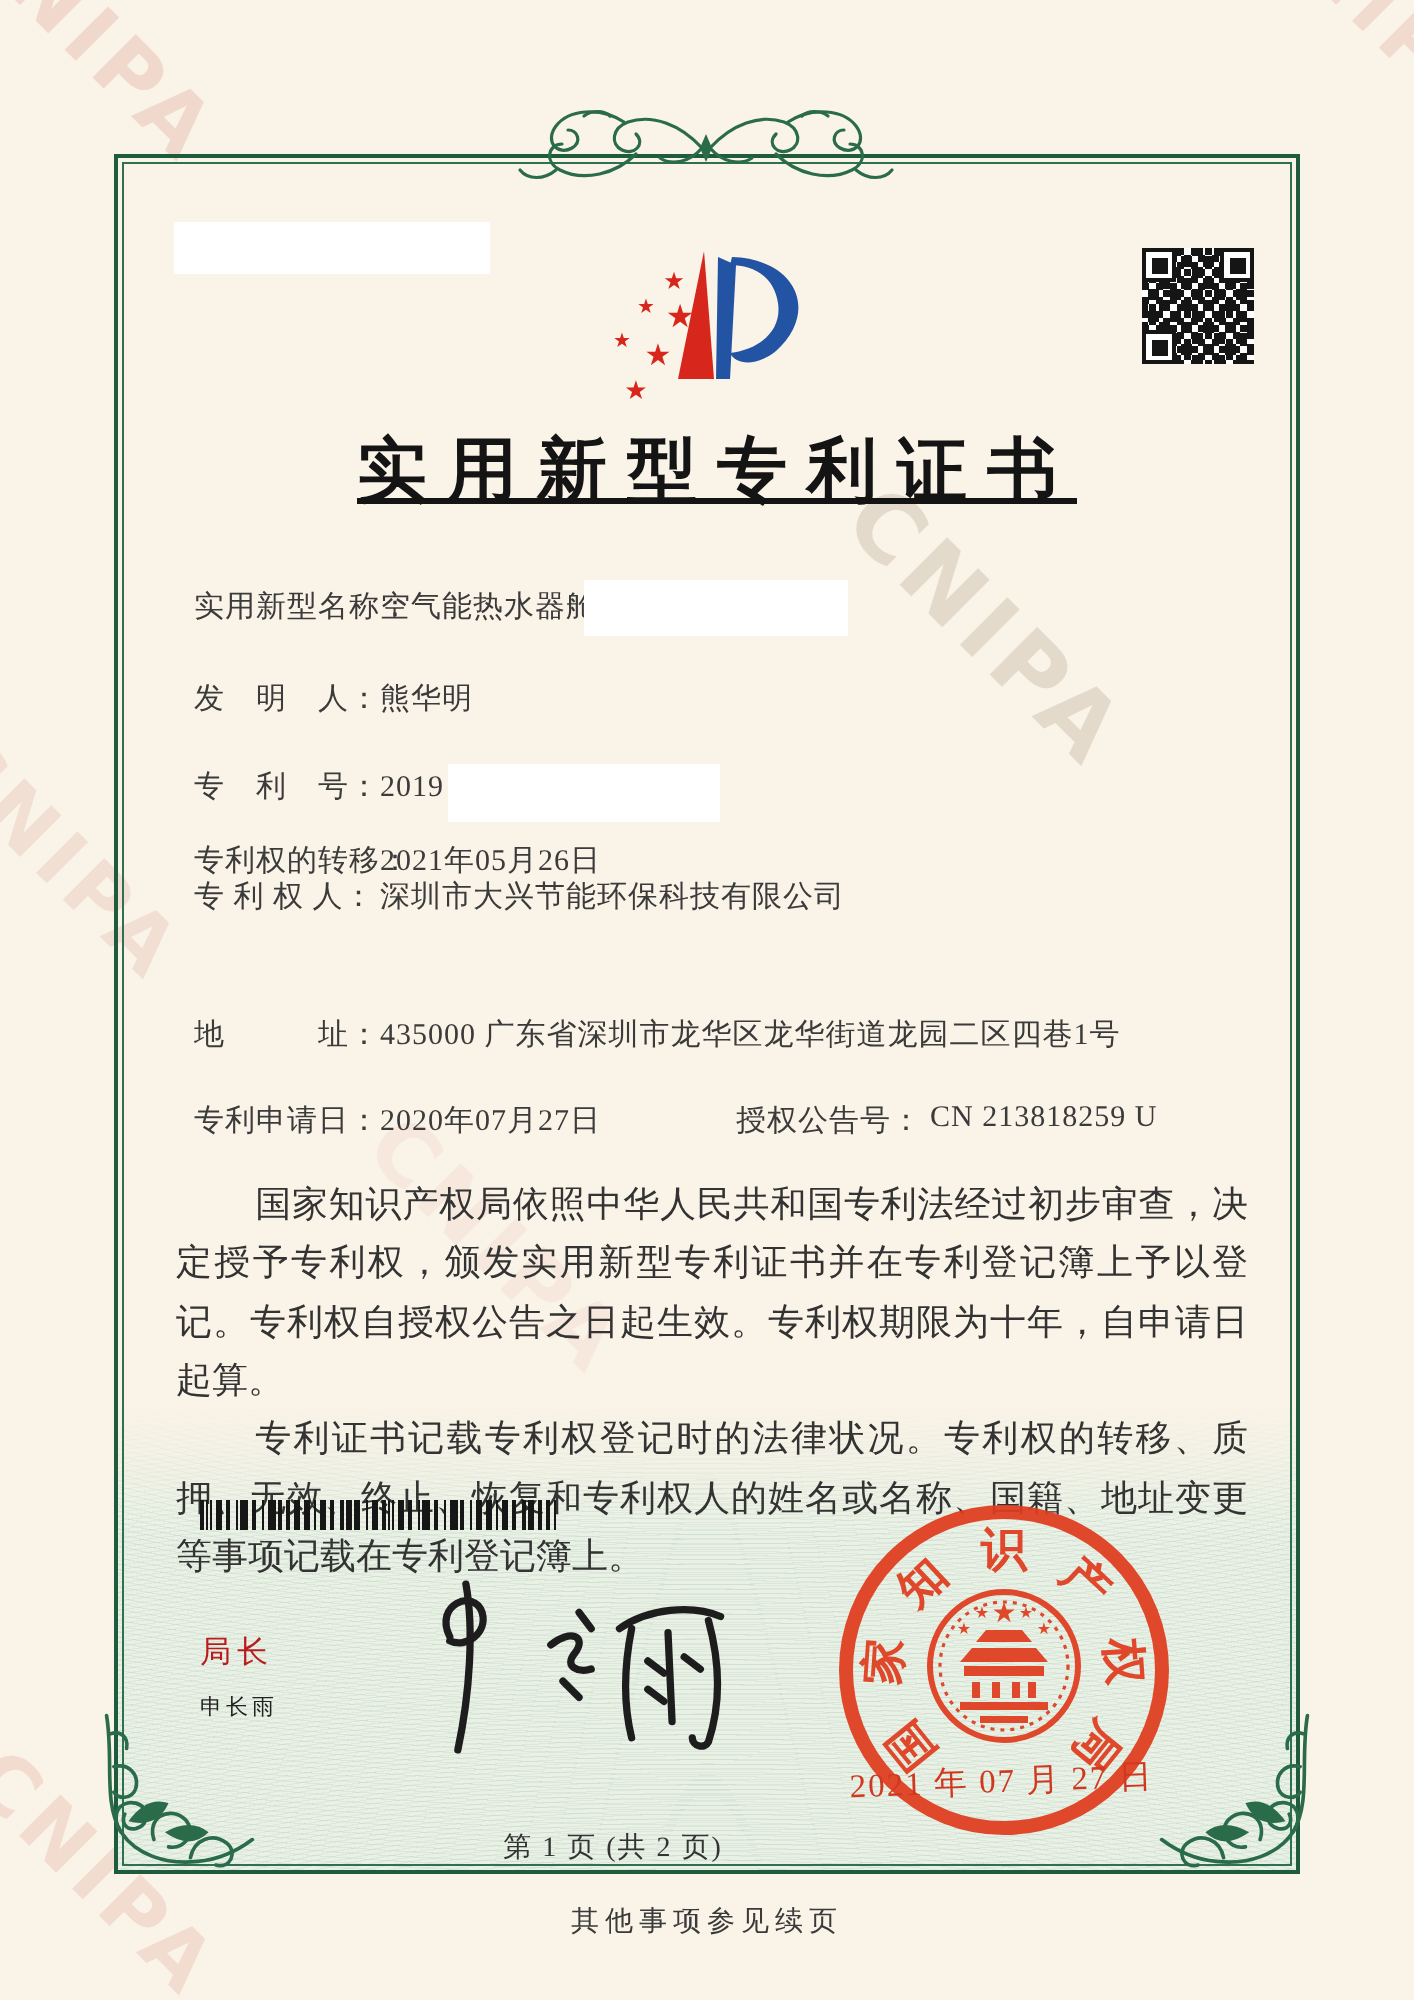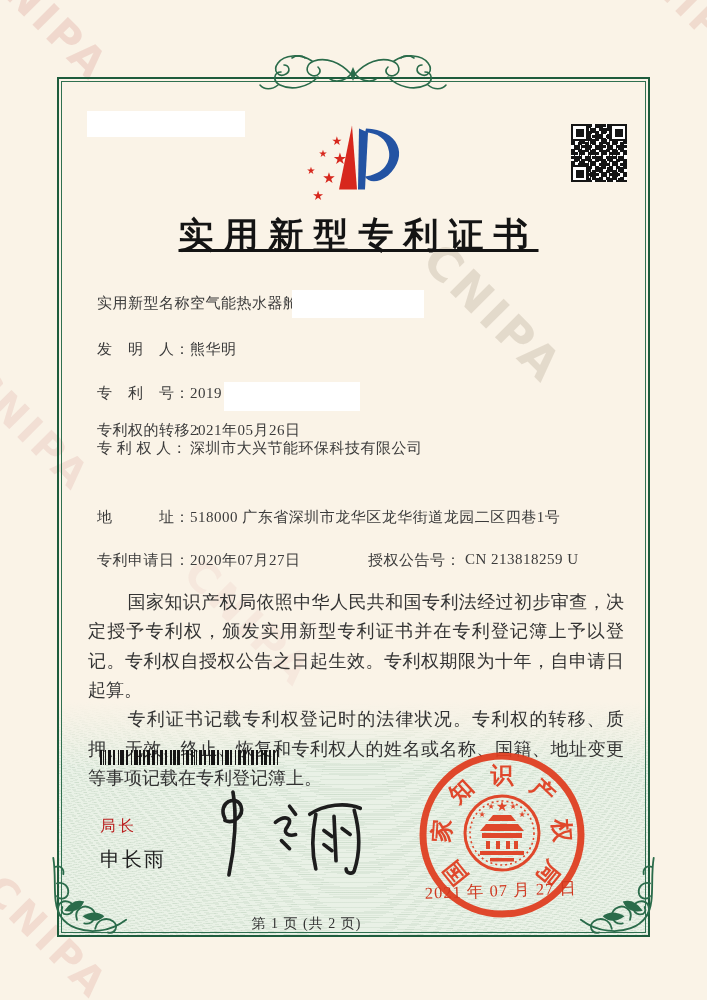--- a/index.html
+++ b/index.html
@@ -79,21 +79,21 @@
   }
   .body-text p { margin:0; text-indent:2.2em; }
   
   .barcode {
     position:absolute; left:100px; top:750px; width:178px; height:15px;
     background:
       repeating-linear-gradient(90deg,#161616 0 2px,transparent 2px 5px,#161616 5px 6px,transparent 6px 8px,#161616 8px 11px,transparent 11px 13px),
       repeating-linear-gradient(90deg,transparent 0 3px,#161616 3px 4px,transparent 4px 9px,#161616 9px 10px,transparent 10px 17px);
   }
   .director-title { position:absolute; left:100px; top:816px; font-size:15.5px; letter-spacing:3px; color:#b91c1c; }
-  .director-name  { position:absolute; left:100px; top:846px; font-size:20px; letter-spacing:2px; color:#222; }
+  .director-name  { position:absolute; left:100px; top:846px; font-size:11px; letter-spacing:2px; color:#222; }
   .signature { position:absolute; left:195px; top:784px; width:180px; height:96px; }
   .seal { position:absolute; left:410px; top:745px; width:184px; height:194px; opacity:.93; }
   .page-num {
     position:absolute; left:0; top:915px; width:613px; text-align:center;
     font-size:14px; letter-spacing:1px; color:#333;
   }
   .cont-note {
     position:absolute; left:0; top:952px; width:707px; text-align:center;
     font-size:14px; letter-spacing:3px; color:#3a3a3a;
   }
@@ -185,21 +185,21 @@
   <div class="row r3">
     <span class="lab">专　利　号：</span><span class="val">2019</span>
   </div>
   <div class="row r4">
     <span class="lab">专利权的转移：</span><span class="val">2021年05月26日</span>
   </div>
   <div class="row r5">
     <span class="lab">专 利 权 人：</span><span class="val">深圳市大兴节能环保科技有限公司</span>
   </div>
   <div class="row r6">
-    <span class="lab">地　　　址：</span><span class="val">518000  广东省深圳市龙华区龙华街道龙园二区四巷1号</span>
+    <span class="lab">地　　　址：</span><span class="val">435000  广东省深圳市龙华区龙华街道龙园二区四巷1号</span>
   </div>
   <div class="row r7">
     <span class="lab">专利申请日：</span><span class="val">2020年07月27日</span>
     <span class="lab lab2">授权公告号：</span><span class="val" style="position:absolute;left:368px;">CN 213818259 U</span>
   </div>
 
   <div class="redact rd-cert"></div>
   <div class="redact rd-name"></div>
   <div class="redact rd-patno"></div>
 
@@ -259,14 +259,15 @@
         <rect x="96" y="96" width="4" height="8"></rect>
         <rect x="104" y="96" width="4" height="8"></rect>
         <rect x="70" y="106" width="44" height="4"></rect>
         <rect x="80" y="113" width="24" height="3.5"></rect>
       </g>
     </g>
     <text x="91" y="151" font-size="16.5" fill="#cf2b12" letter-spacing="1" text-anchor="middle" transform="rotate(-2 91 151)">2021 年 07 月 27 日</text>
   </svg>
 
   <div class="page-num">第 1 页 (共 2 页)</div>
+  <div class="cont-note">其他事项参见续页</div>
 
 </div>
 
 </body></html>

